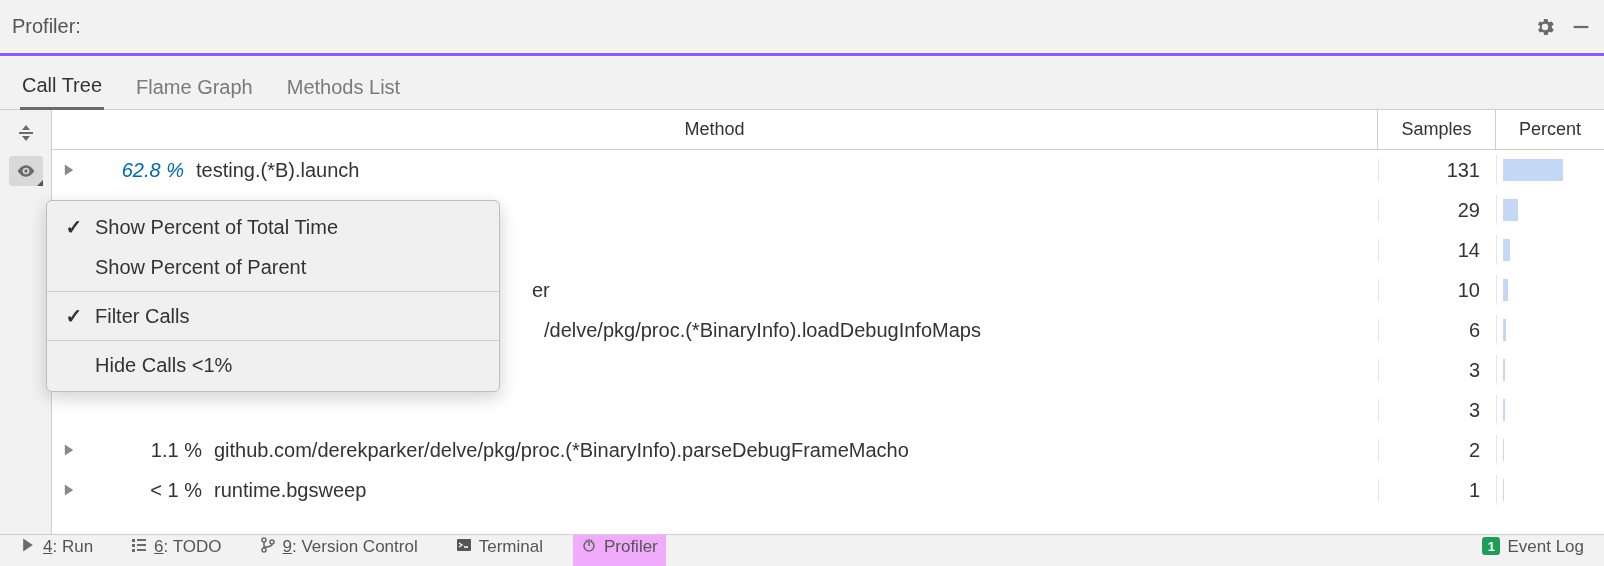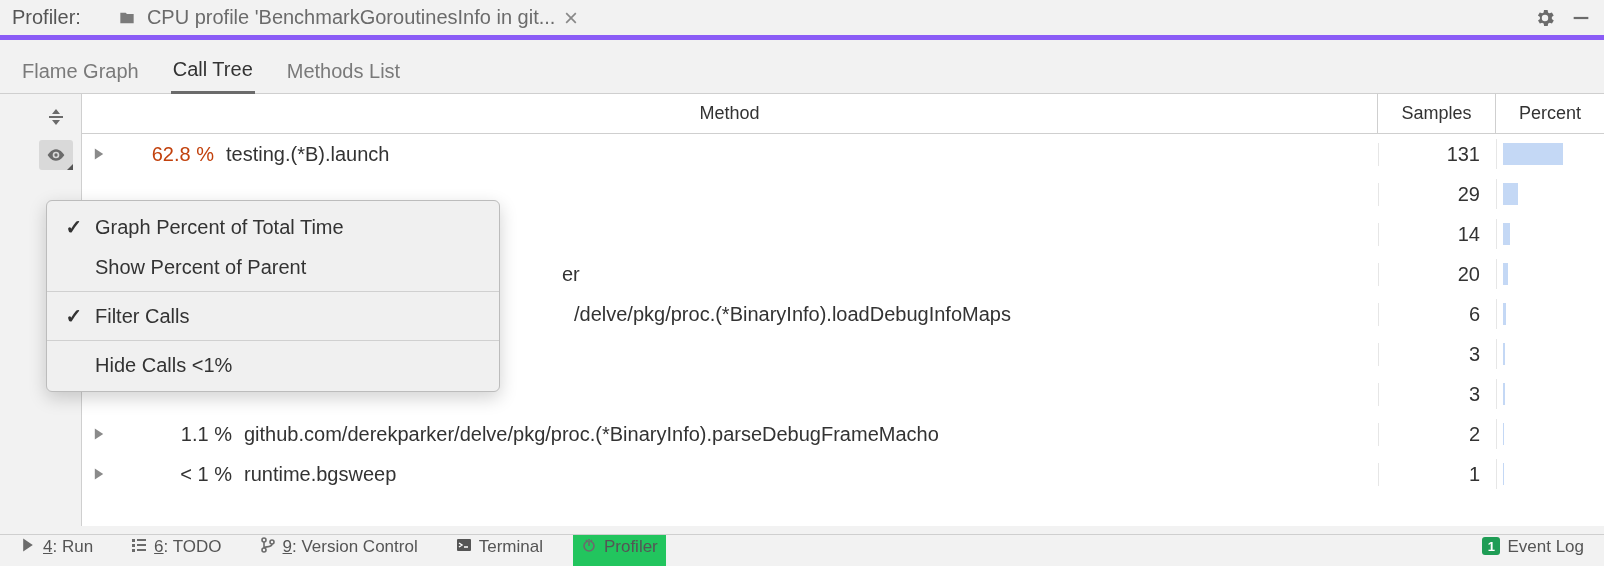--- a/index.html
+++ b/index.html
@@ -11,24 +11,24 @@
     width: 1604px;
     height: 566px;
     overflow: hidden;
     position: relative;
   }
 
   
   .header {
     display: flex;
     align-items: center;
-    height: 40px;
+    height: 56px;
     padding: 0 12px;
     background: #f2f2f2;
-    border-bottom: 5px solid #8b5cf6;
+    border-bottom: 3px solid #8b5cf6;
   }
   .header-label {
     color: #555;
     font-size: 20px;
     margin-right: 28px;
   }
   .profile-tab {
     display: flex;
     align-items: center;
     gap: 10px;
@@ -73,21 +73,20 @@
     color: #333;
     border-bottom: 3px solid #6b6b6b;
     margin-bottom: -1px;
   }
 
   
   .main {
     display: flex;
     height: calc(100% - 48px - 54px - 32px);
     background: #fff;
-    margin-left: 30px;
   }
   .gutter {
     width: 52px;
     background: #f2f2f2;
     border-right: 1px solid #cfcfcf;
     display: flex;
     flex-direction: column;
     align-items: center;
     padding-top: 8px;
     gap: 8px;
@@ -158,21 +157,21 @@
     color: #8a8a8a;
     margin-left: 2px;
   }
   .tree-arrow.placeholder { visibility: hidden; }
   .pct {
     width: 90px;
     text-align: right;
     flex-shrink: 0;
     margin-left: 6px;
   }
-  .pct.hot { color: #c2410c; }
+  .pct.hot { color: #0369a1; font-style: italic; }
   .method-name { white-space: nowrap; }
   .method-name b { font-weight: 400; }
 
   .cell-samples {
     width: 118px;
     text-align: right;
     padding-right: 16px;
     border-left: 1px solid #e6e6e6;
   }
   .cell-percent {
@@ -240,63 +239,53 @@
   }
   .status-item {
     display: flex;
     align-items: flex-start;
     gap: 7px;
     cursor: pointer;
     padding: 2px 8px;
     height: 100%;
   }
   .status-item.active {
-    background: #22c55e;
+    background: #f0abfc;
   }
   .status-item svg, .status-item .si-icon { width: 16px; height: 16px; color: #6b6b6b; }
   .status-spacer { flex: 1; }
   .underline-num { text-decoration: underline; }
   .badge-one {
     display: inline-flex;
     align-items: center; justify-content: center;
     width: 18px; height: 18px;
     background: #1f9d55;
     color: #fff;
     border-radius: 3px;
     font-size: 13px;
     font-weight: 700;
   }
 </style>
 </head>
 <body>
 
 <div class="header">
   <span class="header-label">Profiler:</span>
-  <div class="profile-tab">
-    <svg class="folder-icon" viewBox="0 0 24 24" fill="currentColor">
-        <path d="M10 4H2v16h20V6H12l-2-2z"></path>
-      </svg>
-    <span>CPU profile 'BenchmarkGoroutinesInfo in git...</span>
-    <svg class="close-x" viewBox="0 0 10 10" stroke="currentColor" stroke-width="1.4">
-        <line x1="1" y1="1" x2="9" y2="9"></line>
-        <line x1="9" y1="1" x2="1" y2="9"></line>
-      </svg>
-  </div>
   <div class="header-spacer"></div>
   <svg class="header-icon" viewBox="0 0 24 24" fill="currentColor">
       <path d="M19.4 13a7.5 7.5 0 0 0 .1-1 7.5 7.5 0 0 0-.1-1l2.1-1.6-2-3.5-2.5 1a7.6 7.6 0 0 0-1.7-1l-.4-2.7h-4l-.4 2.7a7.6 7.6 0 0 0-1.7 1l-2.5-1-2 3.5L6.5 11a7.5 7.5 0 0 0-.1 1 7.5 7.5 0 0 0 .1 1l-2.1 1.6 2 3.5 2.5-1a7.6 7.6 0 0 0 1.7 1l.4 2.7h4l.4-2.7a7.6 7.6 0 0 0 1.7-1l2.5 1 2-3.5Zm-7.4 2.5A3.5 3.5 0 1 1 15.5 12 3.5 3.5 0 0 1 12 15.5Z"></path>
     </svg>
   <svg class="header-icon" viewBox="0 0 24 24" stroke="currentColor" stroke-width="2.4">
       <line x1="4" y1="12" x2="20" y2="12"></line>
     </svg>
 </div>
 
 <div class="subtabs">
+  <div class="subtab active">Call Tree</div>
   <div class="subtab">Flame Graph</div>
-  <div class="subtab active">Call Tree</div>
   <div class="subtab">Methods List</div>
 </div>
 
 <div class="main">
   <div class="gutter">
     <div class="gutter-btn">
       <svg viewBox="0 0 20 20" fill="currentColor">
           <path d="M4 3h12v2H4zM10 6l4 4H6zM10 18l-4-4h8zM4 15h12v2H4z" opacity="0"></path>
           <path d="M3 9h14v2H3z"></path>
           <path d="M10 2 6 7h8zM10 18l4-5H6z"></path>
@@ -361,21 +350,21 @@
             <div class="bar-bg">
               <div class="bar-fill" style="width:7.6%"></div>
             </div>
           </div>
       </div>
 
       <div class="row">
         <div class="cell-method" style="padding-left:480px">
           <span class="method-name"><span></span><b></b><span>er</span></span>
         </div>
-        <div class="cell-samples">20</div>
+        <div class="cell-samples">10</div>
         <div class="cell-percent">
             <div class="bar-bg">
               <div class="bar-fill" style="width:5.5%"></div>
             </div>
           </div>
       </div>
 
       <div class="row">
         <div class="cell-method" style="padding-left:492px">
           <span class="method-name"><span>/delve/pkg/proc.</span><b>(*BinaryInfo).loadDebugInfoMaps</b><span></span></span>
@@ -447,21 +436,21 @@
             </div>
           </div>
       </div>
     </div>
   </div>
 </div>
 
 <div class="context-menu">
   <div class="menu-item">
     <span class="check">✓</span>
-    <span>Graph Percent of Total Time</span>
+    <span>Show Percent of Total Time</span>
   </div>
   <div class="menu-item">
     <span class="check"></span>
     <span>Show Percent of Parent</span>
   </div>
   <div class="menu-sep"></div>
   <div class="menu-item">
     <span class="check">✓</span>
     <span>Filter Calls</span>
   </div>

